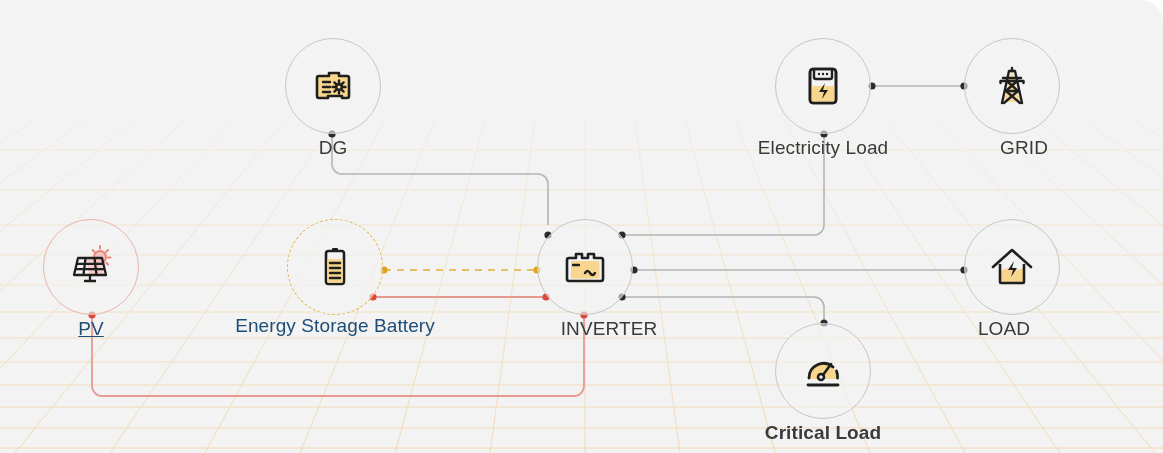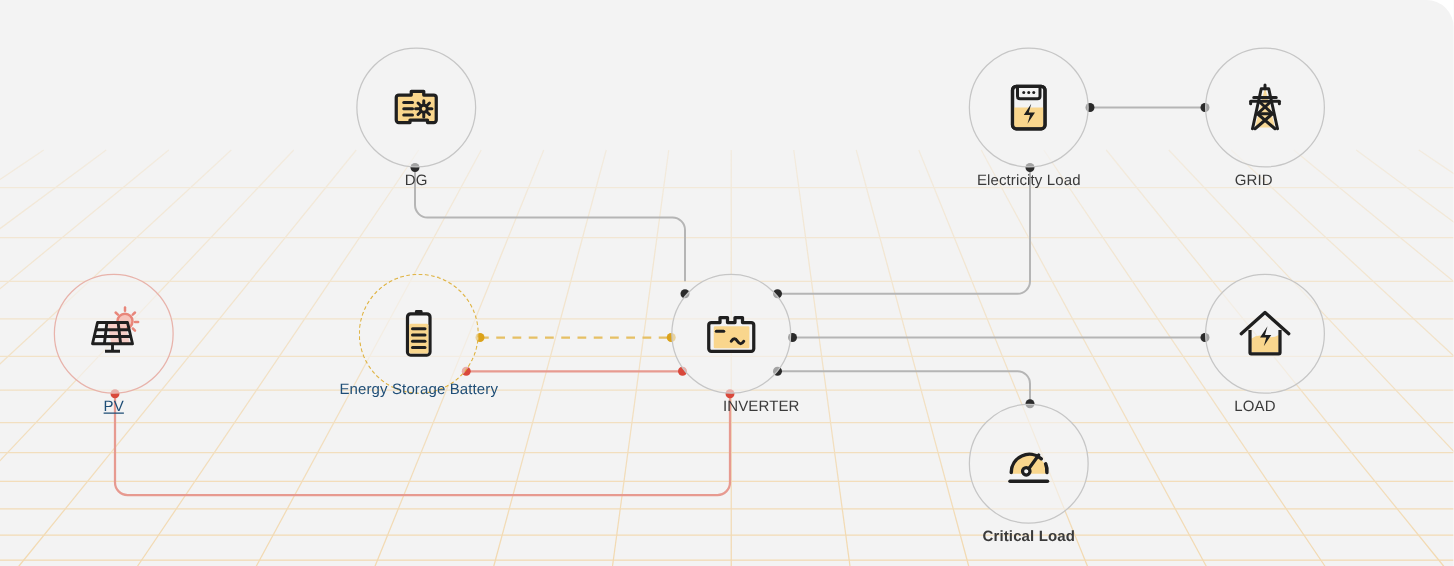--- a/index.html
+++ b/index.html
@@ -28,21 +28,21 @@
       background: rgba(243,243,243,0.6);
       display: flex; align-items: center; justify-content: center;
       cursor: pointer;
     }
     .node.pv { border-color: #e8b3ab; }
     .node.battery { border: 1px dashed #e0b64a; }
     .node svg.icon { width: 48px; height: 48px; }
     .label {
       position: absolute;
       transform: translateX(-50%);
-      font-size: 12px;
+      font-size: 19px;
       color: #3a3a3a;
       white-space: nowrap;
       letter-spacing: 0.1px;
     }
     .label.blue { color: #1e4d76; }
   </style>
 </head>
 <body>
 
 <div id="canvas">
@@ -181,21 +181,21 @@
         <line x1="24" y1="6" x2="24" y2="9"></line>
         <path d="M21 9 h6 l7 32 M21 9 l-7 32"></path>
         <path d="M13 19 h22 M15 16 h18"></path>
         <line x1="12.5" y1="19" x2="12.5" y2="21"></line>
           <line x1="35.5" y1="19" x2="35.5" y2="21"></line>
         <path d="M19 19 l11 10 M29 19 l-11 10 M18 29 l14 12 M30 29 l-14 12"></path>
         <path d="M17.5 29 h13"></path>
       </g>
     </svg>
   </div>
-  <div class="label" style="left:1003px;top:137px;">GRID</div>
+  <div class="label" style="left:1024px;top:137px;">GRID</div>
 
   <div class="node pv" style="left:43px;top:219px;">
     <svg class="icon" viewBox="0 0 48 48">
       <circle cx="33" cy="14" r="6" fill="#f6c4bc" stroke="#e8867a" stroke-width="2"></circle>
       <g stroke="#e8867a" stroke-width="2" stroke-linecap="round">
         <line x1="33" y1="3" x2="33" y2="5.5"></line>
           <line x1="41" y1="7" x2="39.2" y2="8.7"></line>
         <line x1="43.5" y1="14.5" x2="41" y2="14.5"></line>
           <line x1="41" y1="21.5" x2="39.3" y2="19.8"></line>
         <line x1="25.5" y1="7" x2="27.3" y2="8.7"></line>
@@ -217,21 +217,21 @@
       <rect x="15" y="8" width="18" height="33" rx="2.5" fill="#f3f3f3" stroke="#1f1f1f" stroke-width="2.6"></rect>
       <rect x="16.3" y="16" width="15.4" height="23.7" rx="1.2" fill="#f9d68d"></rect>
       <g stroke="#1f1f1f" stroke-width="2.4" stroke-linecap="round">
         <line x1="19" y1="20" x2="29" y2="20"></line>
           <line x1="19" y1="25" x2="29" y2="25"></line>
         <line x1="19" y1="30" x2="29" y2="30"></line>
           <line x1="19" y1="35" x2="29" y2="35"></line>
       </g>
     </svg>
   </div>
-  <div class="label blue" style="left:335px;top:304px;">Energy Storage Battery</div>
+  <div class="label blue" style="left:335px;top:315px;">Energy Storage Battery</div>
 
   <div class="node" style="left:537px;top:219px;">
     <svg class="icon" viewBox="0 0 48 48">
       <path d="M8 15 h7 v-4 h6 v4 h6 v-4 h6 v4 h7 a2 2 0 0 1 2 2 v19 a2 2 0 0 1 -2 2 h-32 a2 2 0 0 1 -2 -2 v-19 a2 2 0 0 1 2 -2z" fill="#f3f3f3" stroke="#1f1f1f" stroke-width="2.6" stroke-linejoin="round"></path>
       <rect x="10" y="18" width="28.5" height="17.5" rx="1" fill="#f9d68d"></rect>
       <line x1="12" y1="22" x2="18" y2="22" stroke="#1f1f1f" stroke-width="2.4" stroke-linecap="round"></line>
       <path d="M24 30 q2.5 -4 5 0 t5 0" fill="none" stroke="#1f1f1f" stroke-width="2.4" stroke-linecap="round"></path>
     </svg>
   </div>
   <div class="label" style="left:585px;top:318px;margin-left:24px;">INVERTER</div>

